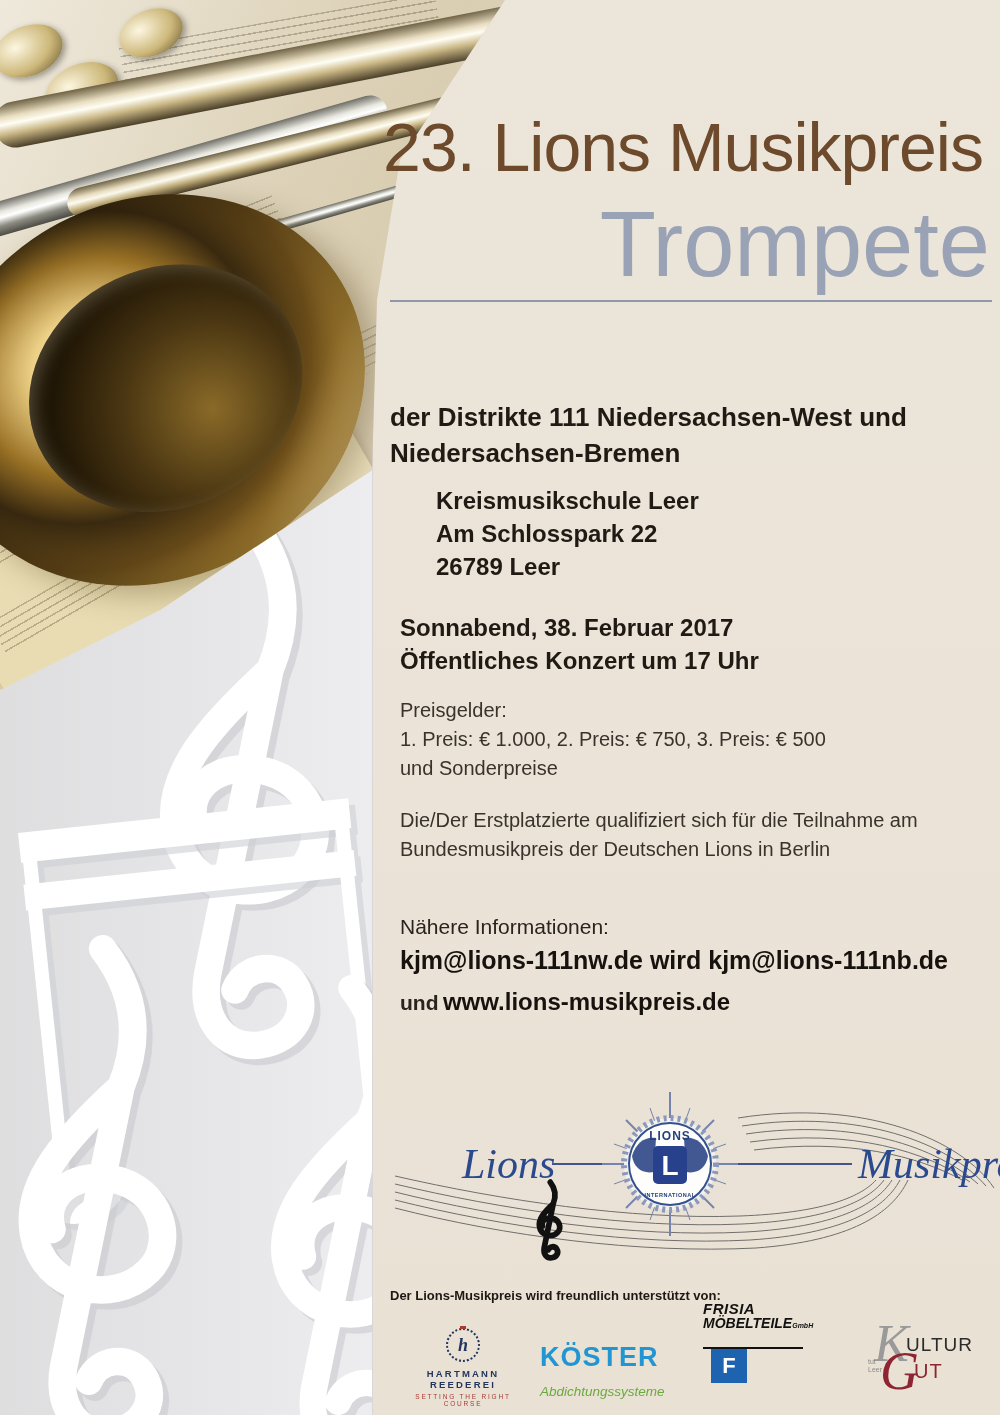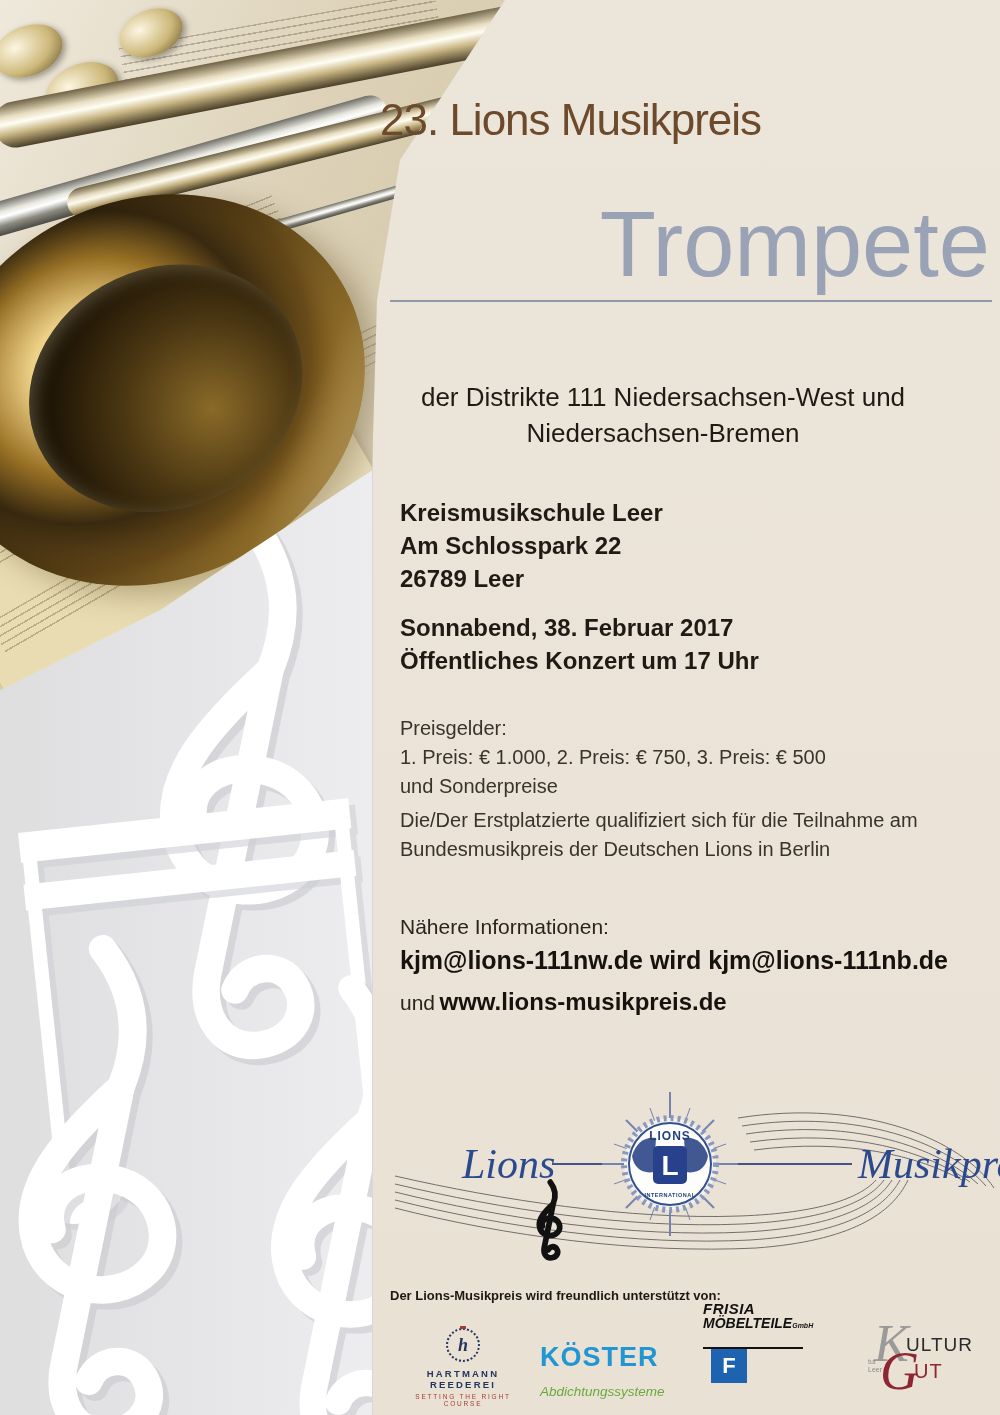--- a/index.html
+++ b/index.html
@@ -24,33 +24,33 @@
   .cap{border-radius:50%;background:radial-gradient(ellipse at 35% 35%,#fdf7e2,#cdb87a 55%,#5d4c28);box-shadow:2px 3px 6px rgba(0,0,0,.35);}
   .bell{border-radius:50%;
     background:radial-gradient(ellipse at 40% 38%,#fbf2d4 0%,#ecd086 16%,#9a7226 32%,#3a2a10 46%,#6b4d1a 60%,#cd9f3e 76%,#8a6a25 89%,#54401a 100%);
     box-shadow:inset 0 0 50px rgba(0,0,0,.5), 10px 14px 30px rgba(80,60,20,.35);}
   .bell-inner{border-radius:50%;
     background:radial-gradient(circle at 62% 66%,#8a6a28 0%,#4a3612 38%,#1d1405 70%,#000 100%);
     box-shadow:inset 4px 6px 18px rgba(255,240,190,.25);}
   .photo-fade{left:0;top:0;width:100%;height:100%;
     background:linear-gradient(112deg,rgba(236,229,218,0) 60%,rgba(236,229,218,.55) 86%,rgba(236,229,218,.95) 97%);}
   
-  .title{position:absolute;left:380px;right:14px;top:95px;z-index:5;text-align:left;
-    font-size:44px;letter-spacing:-1px;color:#6d4a2c;white-space:nowrap;}
+  .title{position:absolute;left:380px;right:14px;top:108px;z-index:5;text-align:center;
+    font-size:68px;letter-spacing:-1px;color:#6d4a2c;white-space:nowrap;}
   .subtitle{position:absolute;left:380px;right:10px;top:198px;z-index:6;text-align:right;
     font-size:92px;font-weight:400;color:#9aa2b5;white-space:nowrap;line-height:1;}
   .rule{position:absolute;left:390px;width:602px;top:300px;height:2px;background:#8f97ab;z-index:5;}
-  .districts{position:absolute;left:390px;width:546px;top:379px;z-index:5;text-align:center;
-    font-size:26px;font-weight:normal;line-height:36px;color:#201a14;white-space:nowrap;}
+  .districts{position:absolute;left:390px;width:546px;top:399px;z-index:5;text-align:left;
+    font-size:26px;font-weight:bold;line-height:36px;color:#201a14;white-space:nowrap;}
   .block-bold{position:absolute;left:400px;z-index:5;font-size:24px;font-weight:bold;line-height:33px;color:#201a14;white-space:nowrap;}
   .block-reg{position:absolute;left:400px;z-index:5;font-size:20px;font-weight:400;line-height:29px;color:#39332c;white-space:nowrap;}
   .info-head{position:absolute;left:400px;top:915px;z-index:5;font-size:21px;color:#2a241e;}
   .emails{position:absolute;left:400px;top:946px;z-index:5;font-size:25px;font-weight:bold;color:#17120e;white-space:nowrap;}
   .webline{position:absolute;left:400px;top:988px;z-index:5;color:#17120e;white-space:nowrap;}
-  .webline .und{font-size:21px;font-weight:400;color:#2a241e;}
+  .webline .und{font-size:21px;font-weight:700;color:#2a241e;}
   .webline .site{font-size:24px;font-weight:bold;}
   
   .logo{position:absolute;left:390px;top:1088px;width:610px;height:180px;z-index:5;}
   
   .supported{position:absolute;left:390px;width:610px;top:1288px;z-index:5;text-align:left;
     font-size:13px;font-weight:bold;color:#1d1813;}
   .sponsor{position:absolute;z-index:5;}
   
   .hm{left:398px;top:1328px;width:130px;text-align:center;}
   .hm-circle{display:inline-block;width:30px;height:30px;border:2px dotted #24365f;border-radius:50%;
@@ -144,32 +144,32 @@
 
   <div class="title">23. Lions Musikpreis</div>
   <div class="subtitle">Trompete</div>
   <div class="rule"></div>
 
   <div class="districts">
     <div>der Distrikte 111 Niedersachsen-West und</div>
     <div>Niedersachsen-Bremen</div>
   </div>
 
-  <div class="block-bold" style="top:496px;">
+  <div class="block-bold" style="top:484px;margin-left:36px;">
     <div>Kreismusikschule Leer</div>
     <div>Am Schlosspark 22</div>
     <div>26789 Leer</div>
   </div>
 
   <div class="block-bold" style="top:611px;">
     <div>Sonnabend, 38. Februar 2017</div>
     <div>Öffentliches Konzert um 17 Uhr</div>
   </div>
 
-  <div class="block-reg" style="top:714px;">
+  <div class="block-reg" style="top:696px;">
     <div>Preisgelder:</div>
     <div>1. Preis: € 1.000, 2. Preis: € 750, 3. Preis: € 500</div>
     <div>und Sonderpreise</div>
   </div>
 
   <div class="block-reg" style="top:806px;">
     <div>Die/Der Erstplatzierte qualifiziert sich für die Teilnahme am</div>
     <div>Bundesmusikpreis der Deutschen Lions in Berlin</div>
   </div>
 

